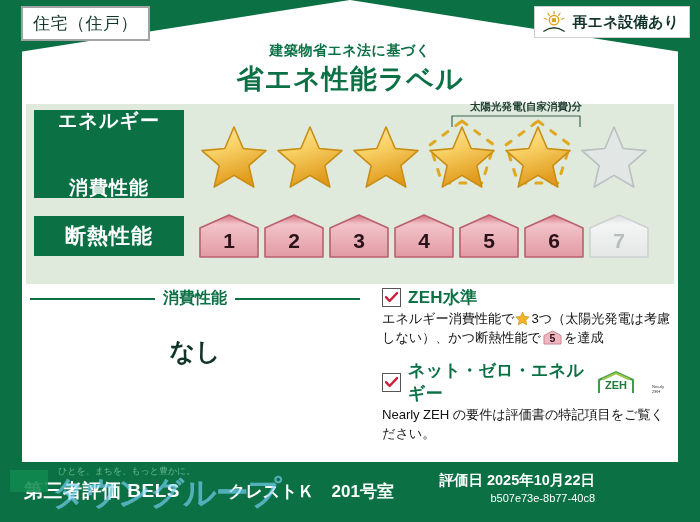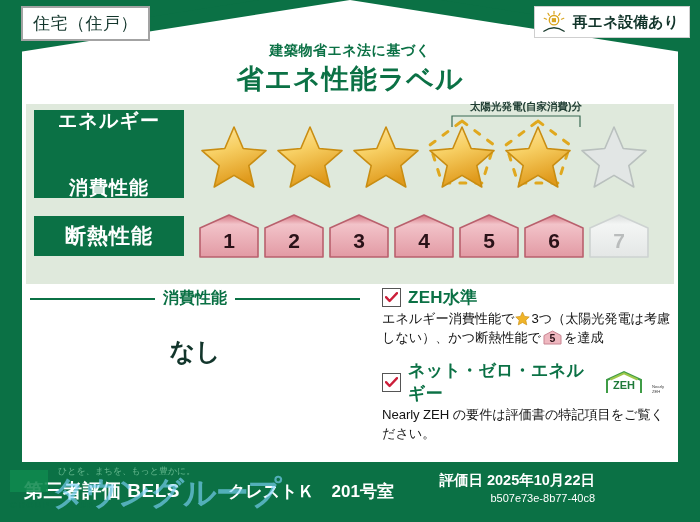--- a/index.html
+++ b/index.html
@@ -108,21 +108,21 @@
   .inline-star{display:inline-block;vertical-align:-3px;margin:0 1px;}
   .inline-house{
     display:inline-block;vertical-align:-3px;margin:0 2px;
     width:19px;height:15px;position:relative;
   }
   .inline-house span{
     position:absolute;left:0;top:1px;width:19px;text-align:center;
     font-size:10.5px;font-weight:bold;color:#2a1218;
   }
   .zeh-block2{margin-top:12px;}
-  .zeh-logo{display:inline-flex;align-items:flex-end;gap:8px;margin-left:4px;justify-content:center;}
+  .zeh-logo{display:inline-flex;align-items:flex-end;gap:16px;margin-left:4px;justify-content:center;}
 
   
   .footer{position:absolute;left:0;bottom:0;width:617px;height:60px;z-index:14;}
   .f-bels{
     position:absolute;left:24px;top:16px;font-size:19px;font-weight:bold;color:#ffffff;
     letter-spacing:0.5px;
   }
   .f-prop{
     position:absolute;left:228px;top:18px;font-size:17px;font-weight:bold;color:#ffffff;
   }

